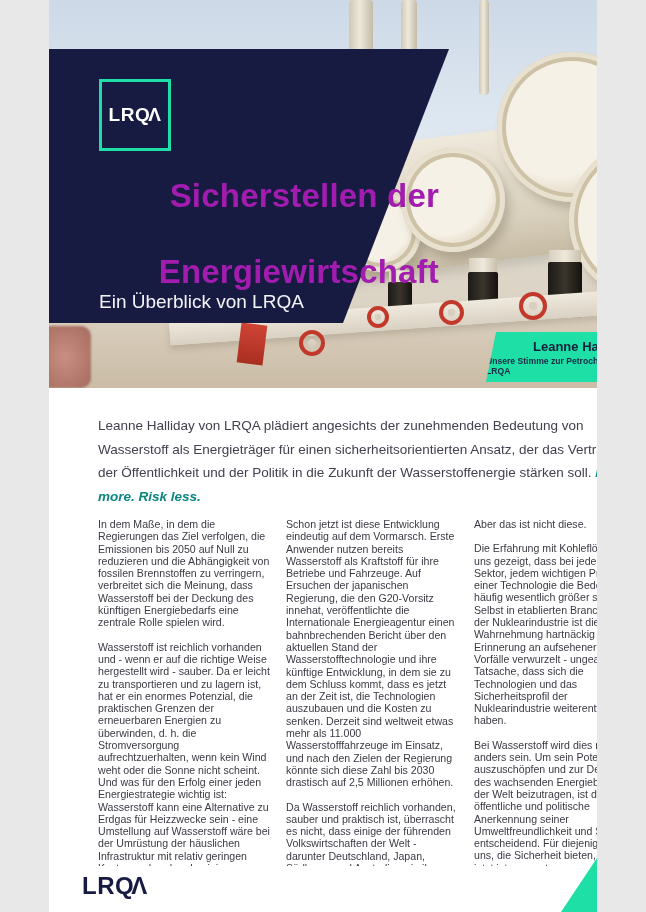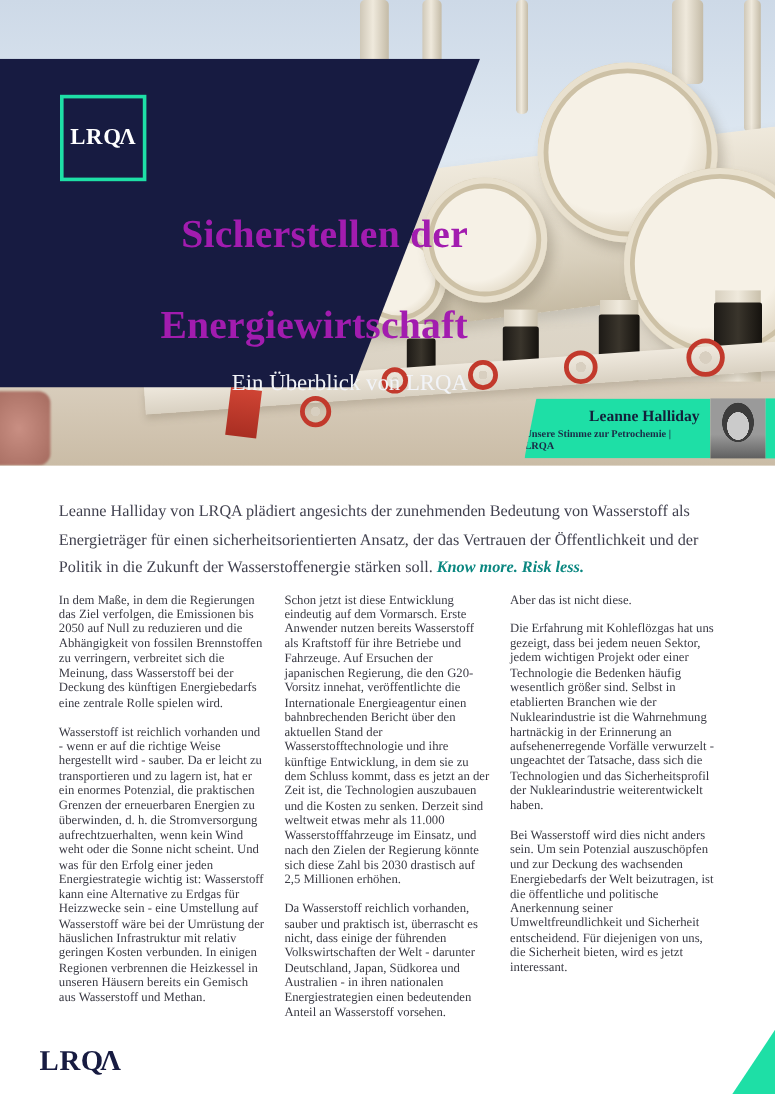--- a/index.html
+++ b/index.html
@@ -1,17 +1,17 @@
 <!DOCTYPE html>
 <html><head>
 <meta charset="utf-8">
 <style>
   html,body{margin:0;padding:0;background:#e8e8e8;}
-  .page{position:relative;width:646px;height:912px;margin:0 auto;background:#fff;overflow:hidden;
-        font-family:Liberation Serif, serif;color:#3a3a44;}
+  .page{position:relative;width:548px;height:912px;margin:0 auto;background:#fff;overflow:hidden;
+        font-family:Liberation Sans, sans-serif;color:#3a3a44;}
 
   
   .hero{position:absolute;top:0;left:0;width:646px;height:388px;}
   .photo{position:absolute;inset:0;overflow:hidden;background:linear-gradient(#cdd9e7 0%,#dde7f1 30%,#e6ecf2 55%,#ddd6c8 70%,#d6cbba 100%);}
   .pipe{position:absolute;background:linear-gradient(90deg,#cfc8b8,#efe9dc 45%,#c4bba7);border-radius:4px;}
   .tankband{position:absolute;left:140px;top:135px;width:540px;height:130px;background:linear-gradient(#efe9dc,#d8cfbc 70%,#c6bba4);transform:rotate(-7deg);box-shadow:0 6px 10px rgba(120,110,90,.25);}
   .tk{position:absolute;border-radius:50%;
       background:radial-gradient(circle at 40% 38%,#f6f1e6 0 52%,#e2d9c6 70%,#c9bda3 100%);
       box-shadow:inset 0 0 0 5px #e9e1cf, inset 0 0 0 9px #cdc1a6, 5px 7px 9px rgba(110,100,80,.30);}
   .support{position:absolute;background:linear-gradient(90deg,#d8d0bf,#efe9dc 50%,#c9c0ab);}
@@ -23,21 +23,21 @@
   .legblob{position:absolute;left:-10px;top:326px;width:52px;height:62px;background:radial-gradient(#c98f83,#a46a5e);border-radius:10px;filter:blur(1px);}
 
   .navy-overlay{position:absolute;left:0;top:0;width:646px;height:388px;
       background:#171b41;clip-path:polygon(0 49px,400px 49px,294px 323px,0 323px);}
 
   .hero-content{position:absolute;left:50px;top:79px;width:340px;color:#fff;}
   .logo-box{width:66px;height:66px;border:3px solid #1edfa6;display:flex;align-items:center;justify-content:center;
             font-weight:700;font-size:19px;letter-spacing:.5px;color:#fff;}
   .logo-box .mark{margin-left:-2px;}
   .title{margin:26px 0 0 0;font-size:33px;line-height:38px;font-weight:700;color:#a21caf;letter-spacing:.2px;text-align:right;}
-  .subtitle{margin-top:18px;font-size:19px;font-weight:400;color:#f2f4f8;text-align:right;}
+  .subtitle{font-size:19px;font-weight:400;color:#f2f4f8;}
 
   .byline-banner{position:absolute;top:332px;right:0;width:209px;height:50px;display:flex;}
   .byline-teal{flex:1;background:#1edfa6;clip-path:polygon(10px 0,100% 0,100% 100%,0 100%);
                display:flex;flex-direction:column;justify-content:center;align-items:flex-end;padding-right:9px;box-sizing:border-box;}
   .byline-name{font-size:13px;font-weight:700;color:#13203a;line-height:15px;}
   .byline-role{font-size:8.6px;font-weight:600;color:#1b2a46;margin-top:2px;}
   .avatar{width:46px;height:50px;background:
       radial-gradient(ellipse 15px 19px at 50% 46%,#cbcbcb 60%,rgba(0,0,0,0) 62%),
       radial-gradient(ellipse 21px 26px at 50% 40%,#3c3c3c 62%,rgba(0,0,0,0) 64%),
       linear-gradient(#9a9a9a 60%,#606060 100%);}

